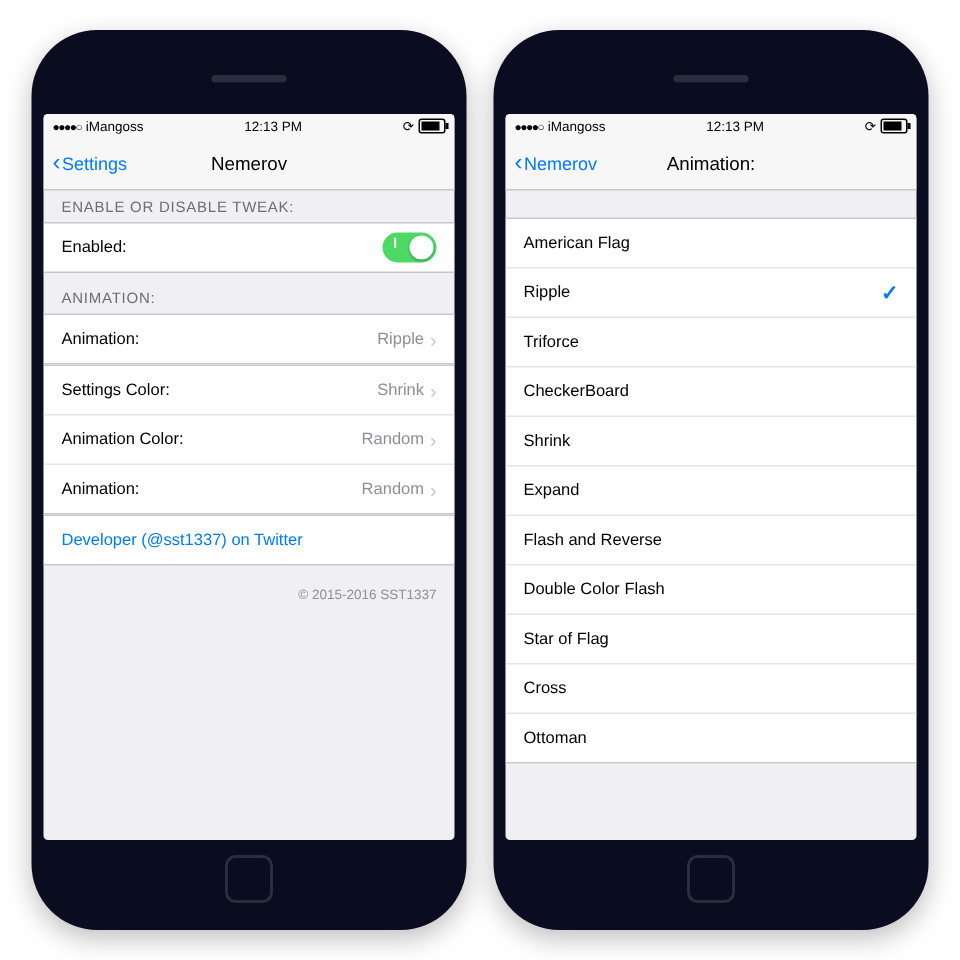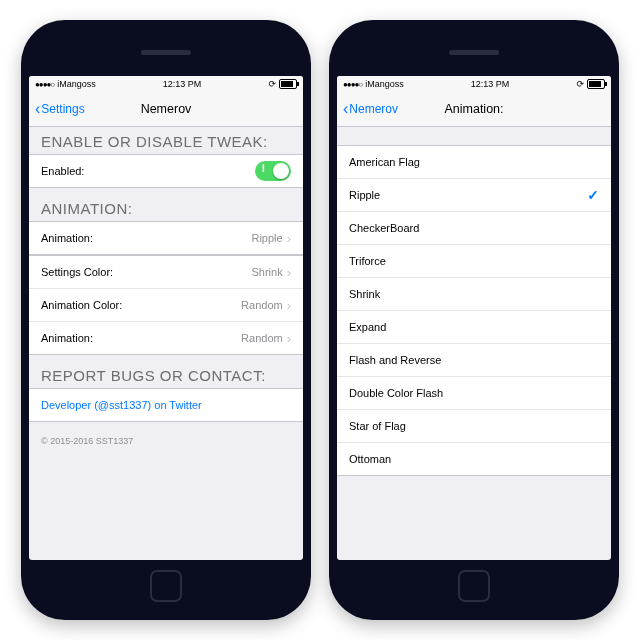--- a/index.html
+++ b/index.html
@@ -86,21 +86,21 @@
     position: absolute;
     left: 0; right: 0;
     text-align: center;
     font-size: 12.5px;
     font-weight: 500;
     color: #000;
     pointer-events: none;
   }
   .content { flex: 1; overflow: auto; }
   .group-header {
-    font-size: 15px;
+    font-size: 10px;
     color: #6d6d72;
     letter-spacing: 0.5px;
     padding: 12px 12px 4px 12px;
     text-transform: uppercase;
   }
   .notop { padding-top: 6px; }
   .cell-group {
     background: #fff;
     border-top: 1px solid #c8c7cc;
     border-bottom: 1px solid #c8c7cc;
@@ -116,20 +116,21 @@
     color: #000;
   }
   .cell:last-child { border-bottom: none; }
   .cell .value { color: #8e8e93; display:flex; align-items:center; gap:4px; }
   .disclosure { color: #c7c7cc; font-size: 13px; }
   .link-cell { color: #007aff; }
   .footer-note {
     font-size: 9px;
     color: #8e8e93;
     padding: 14px 12px;
+    text-align: right;
   }
   .switch {
     width: 36px; height: 20px; border-radius: 20px;
     background: #4cd964; position: relative;
   }
   .switch::after {
     content:""; position:absolute; right:2px; top:2px;
     width:16px; height:16px; background:#fff; border-radius:50%;
     box-shadow: 0 1px 2px rgba(0,0,0,0.3);
   }
@@ -211,21 +212,20 @@
         </div>
         <div class="cell">
           <span>Animation:</span>
           <span class="value">
             <span>Random</span>
             <span class="disclosure">›</span>
           </span>
         </div>
       </div>
 
-      <div class="group-header">REPORT BUGS OR CONTACT:</div>
       <div class="cell-group">
         <div class="cell link-cell">
           <span>Developer (@sst1337) on Twitter</span>
         </div>
       </div>
 
       <div class="footer-note">© 2015-2016 SST1337</div>
     </div>
   </div>
   <div class="home"></div>
@@ -259,45 +259,49 @@
       <div class="cell-group">
         <div class="cell">
             <span>American Flag</span>
             <span></span>
           </div>
         <div class="cell">
             <span>Ripple</span>
             <span class="check">✓</span>
           </div>
         <div class="cell">
+            <span>Triforce</span>
+            <span></span>
+          </div>
+        <div class="cell">
             <span>CheckerBoard</span>
             <span></span>
           </div>
         <div class="cell">
-            <span>Triforce</span>
-            <span></span>
-          </div>
-        <div class="cell">
             <span>Shrink</span>
             <span></span>
           </div>
         <div class="cell">
             <span>Expand</span>
             <span></span>
           </div>
         <div class="cell">
             <span>Flash and Reverse</span>
             <span></span>
           </div>
         <div class="cell">
             <span>Double Color Flash</span>
             <span></span>
           </div>
         <div class="cell">
             <span>Star of Flag</span>
+            <span></span>
+          </div>
+        <div class="cell">
+            <span>Cross</span>
             <span></span>
           </div>
         <div class="cell">
             <span>Ottoman</span>
             <span></span>
           </div>
       </div>
     </div>
   </div>
   <div class="home"></div>

